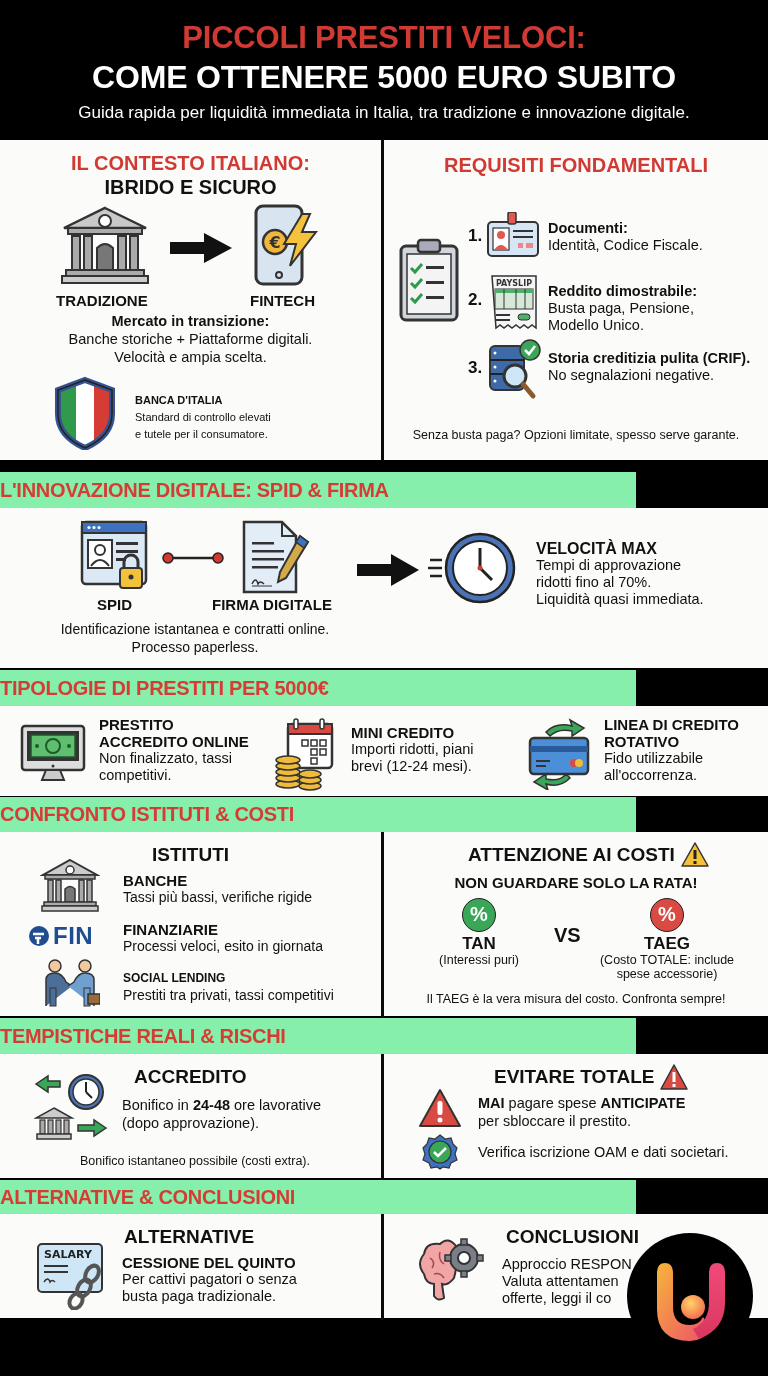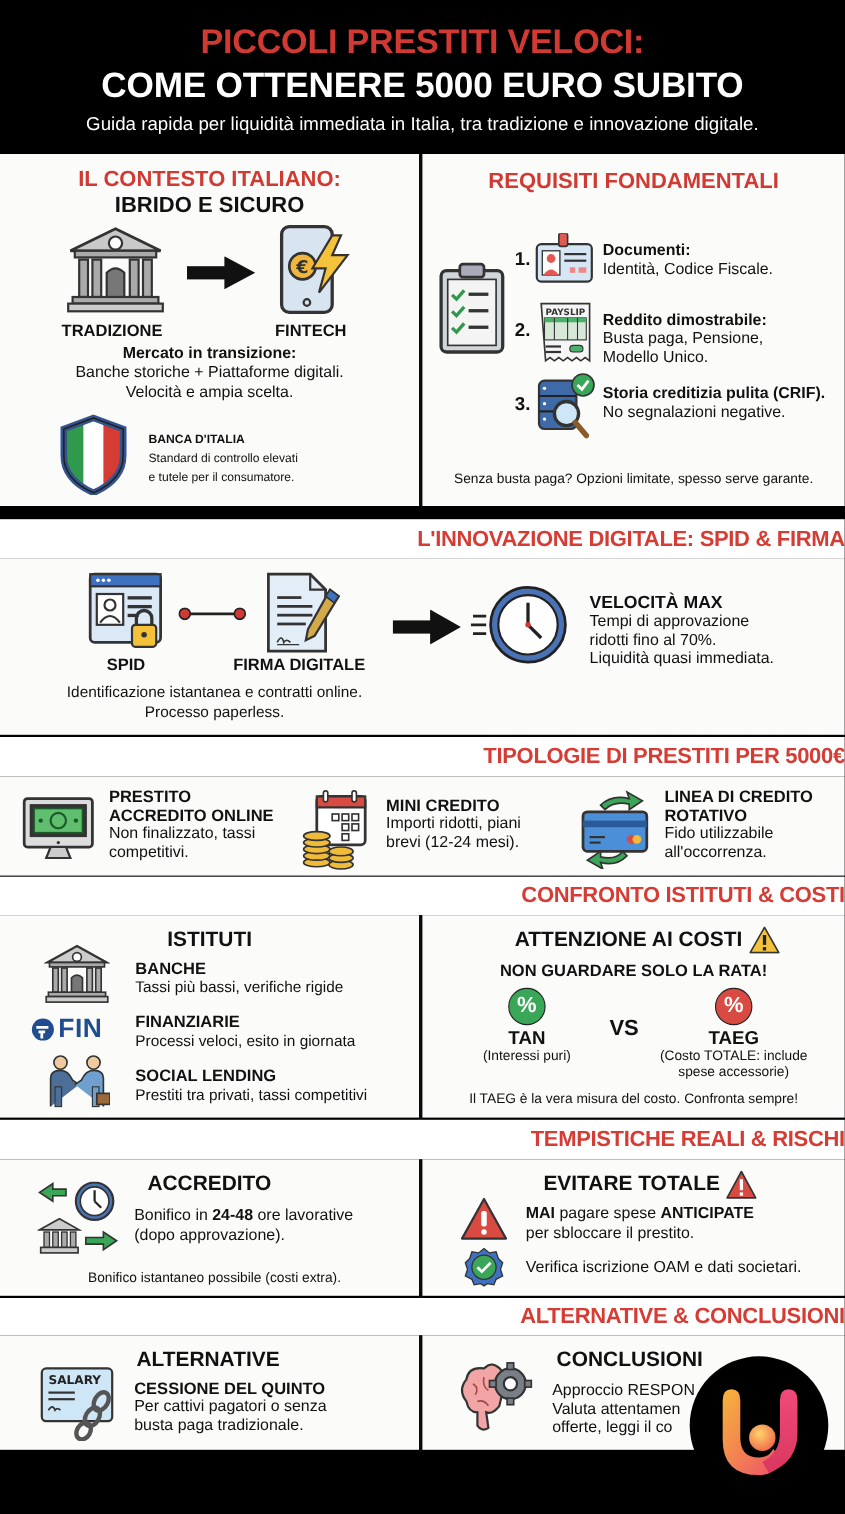--- a/index.html
+++ b/index.html
@@ -2,21 +2,21 @@
 <html><head>
 <meta charset="utf-8">
 <style>
   *{box-sizing:border-box;margin:0;padding:0}
   html,body{width:768px;height:1376px;background:#000;overflow:hidden}
   body{font-family:"Liberation Sans","DejaVu Sans",sans-serif;color:#111;position:relative}
   .abs{position:absolute}
   .red{color:#d03a33}
   .b{font-weight:bold}
   .panel{position:absolute;background:#fbfbfa}
-  .banner{position:absolute;left:0;width:768px;background:#ffffff;color:#d63c34;font-weight:bold;text-align:right;font-size:20px;letter-spacing:-0.3px}
+  .banner{position:absolute;left:0;width:636px;background:#86efac;color:#d63c34;font-weight:bold;text-align:left;font-size:20px;letter-spacing:-0.3px}
   .divider{position:absolute;width:3px;background:#0b0b0b}
   svg{display:block}
 </style>
 </head>
 <body>
 
 <div class="abs" style="left:0;top:0;width:768px;height:138px;background:#000;text-align:center">
   <div style="position:absolute;top:20px;width:100%;color:#d03a33;font-weight:bold;font-size:31px;letter-spacing:-0.2px">PICCOLI PRESTITI VELOCI:</div>
   <div style="position:absolute;top:59px;width:100%;color:#fff;font-weight:bold;font-size:32px;letter-spacing:-0.2px">COME OTTENERE 5000 EURO SUBITO</div>
   <div style="position:absolute;top:103px;width:100%;color:#fff;font-size:17px">Guida rapida per liquidità immediata in Italia, tra tradizione e innovazione digitale.</div>
@@ -355,21 +355,21 @@
       <circle cx="15" cy="8" r="6" fill="#f1c9a0" stroke="#333" stroke-width="1.5"></circle>
       <circle cx="45" cy="8" r="6" fill="#f1c9a0" stroke="#333" stroke-width="1.5"></circle>
       <path d="M6 48 V22 Q6 15 15 15 Q22 15 26 24 L32 28" fill="#4c6f97" stroke="#333" stroke-width="1.5"></path>
       <path d="M54 48 V22 Q54 15 45 15 Q38 15 34 24 L28 28" fill="#6fa0cf" stroke="#333" stroke-width="1.5"></path>
       <rect x="10" y="30" width="6" height="18" fill="#4c6f97" stroke="#333" stroke-width="1"></rect>
       <rect x="44" y="30" width="6" height="18" fill="#6fa0cf" stroke="#333" stroke-width="1"></rect>
       <rect x="48" y="36" width="12" height="10" fill="#9a6a3b" stroke="#333" stroke-width="1.5"></rect>
     </svg>
   </div>
   <div style="position:absolute;left:123px;top:138px;font-size:14px;line-height:17px">
-    <div class="b" style="font-size:15px">SOCIAL LENDING</div>
+    <div class="b" style="font-size:12px">SOCIAL LENDING</div>
     <div>Prestiti tra privati, tassi competitivi</div>
   </div>
 </div>
 
 <div class="divider" style="left:381px;top:832px;height:186px"></div>
 
 <div class="panel" style="left:384px;top:832px;width:384px;height:184px">
   <div style="position:absolute;left:84px;top:10px;display:flex;align-items:center">
     <span class="b" style="font-size:19px">ATTENZIONE AI COSTI</span>
     <span style="margin-left:6px">

